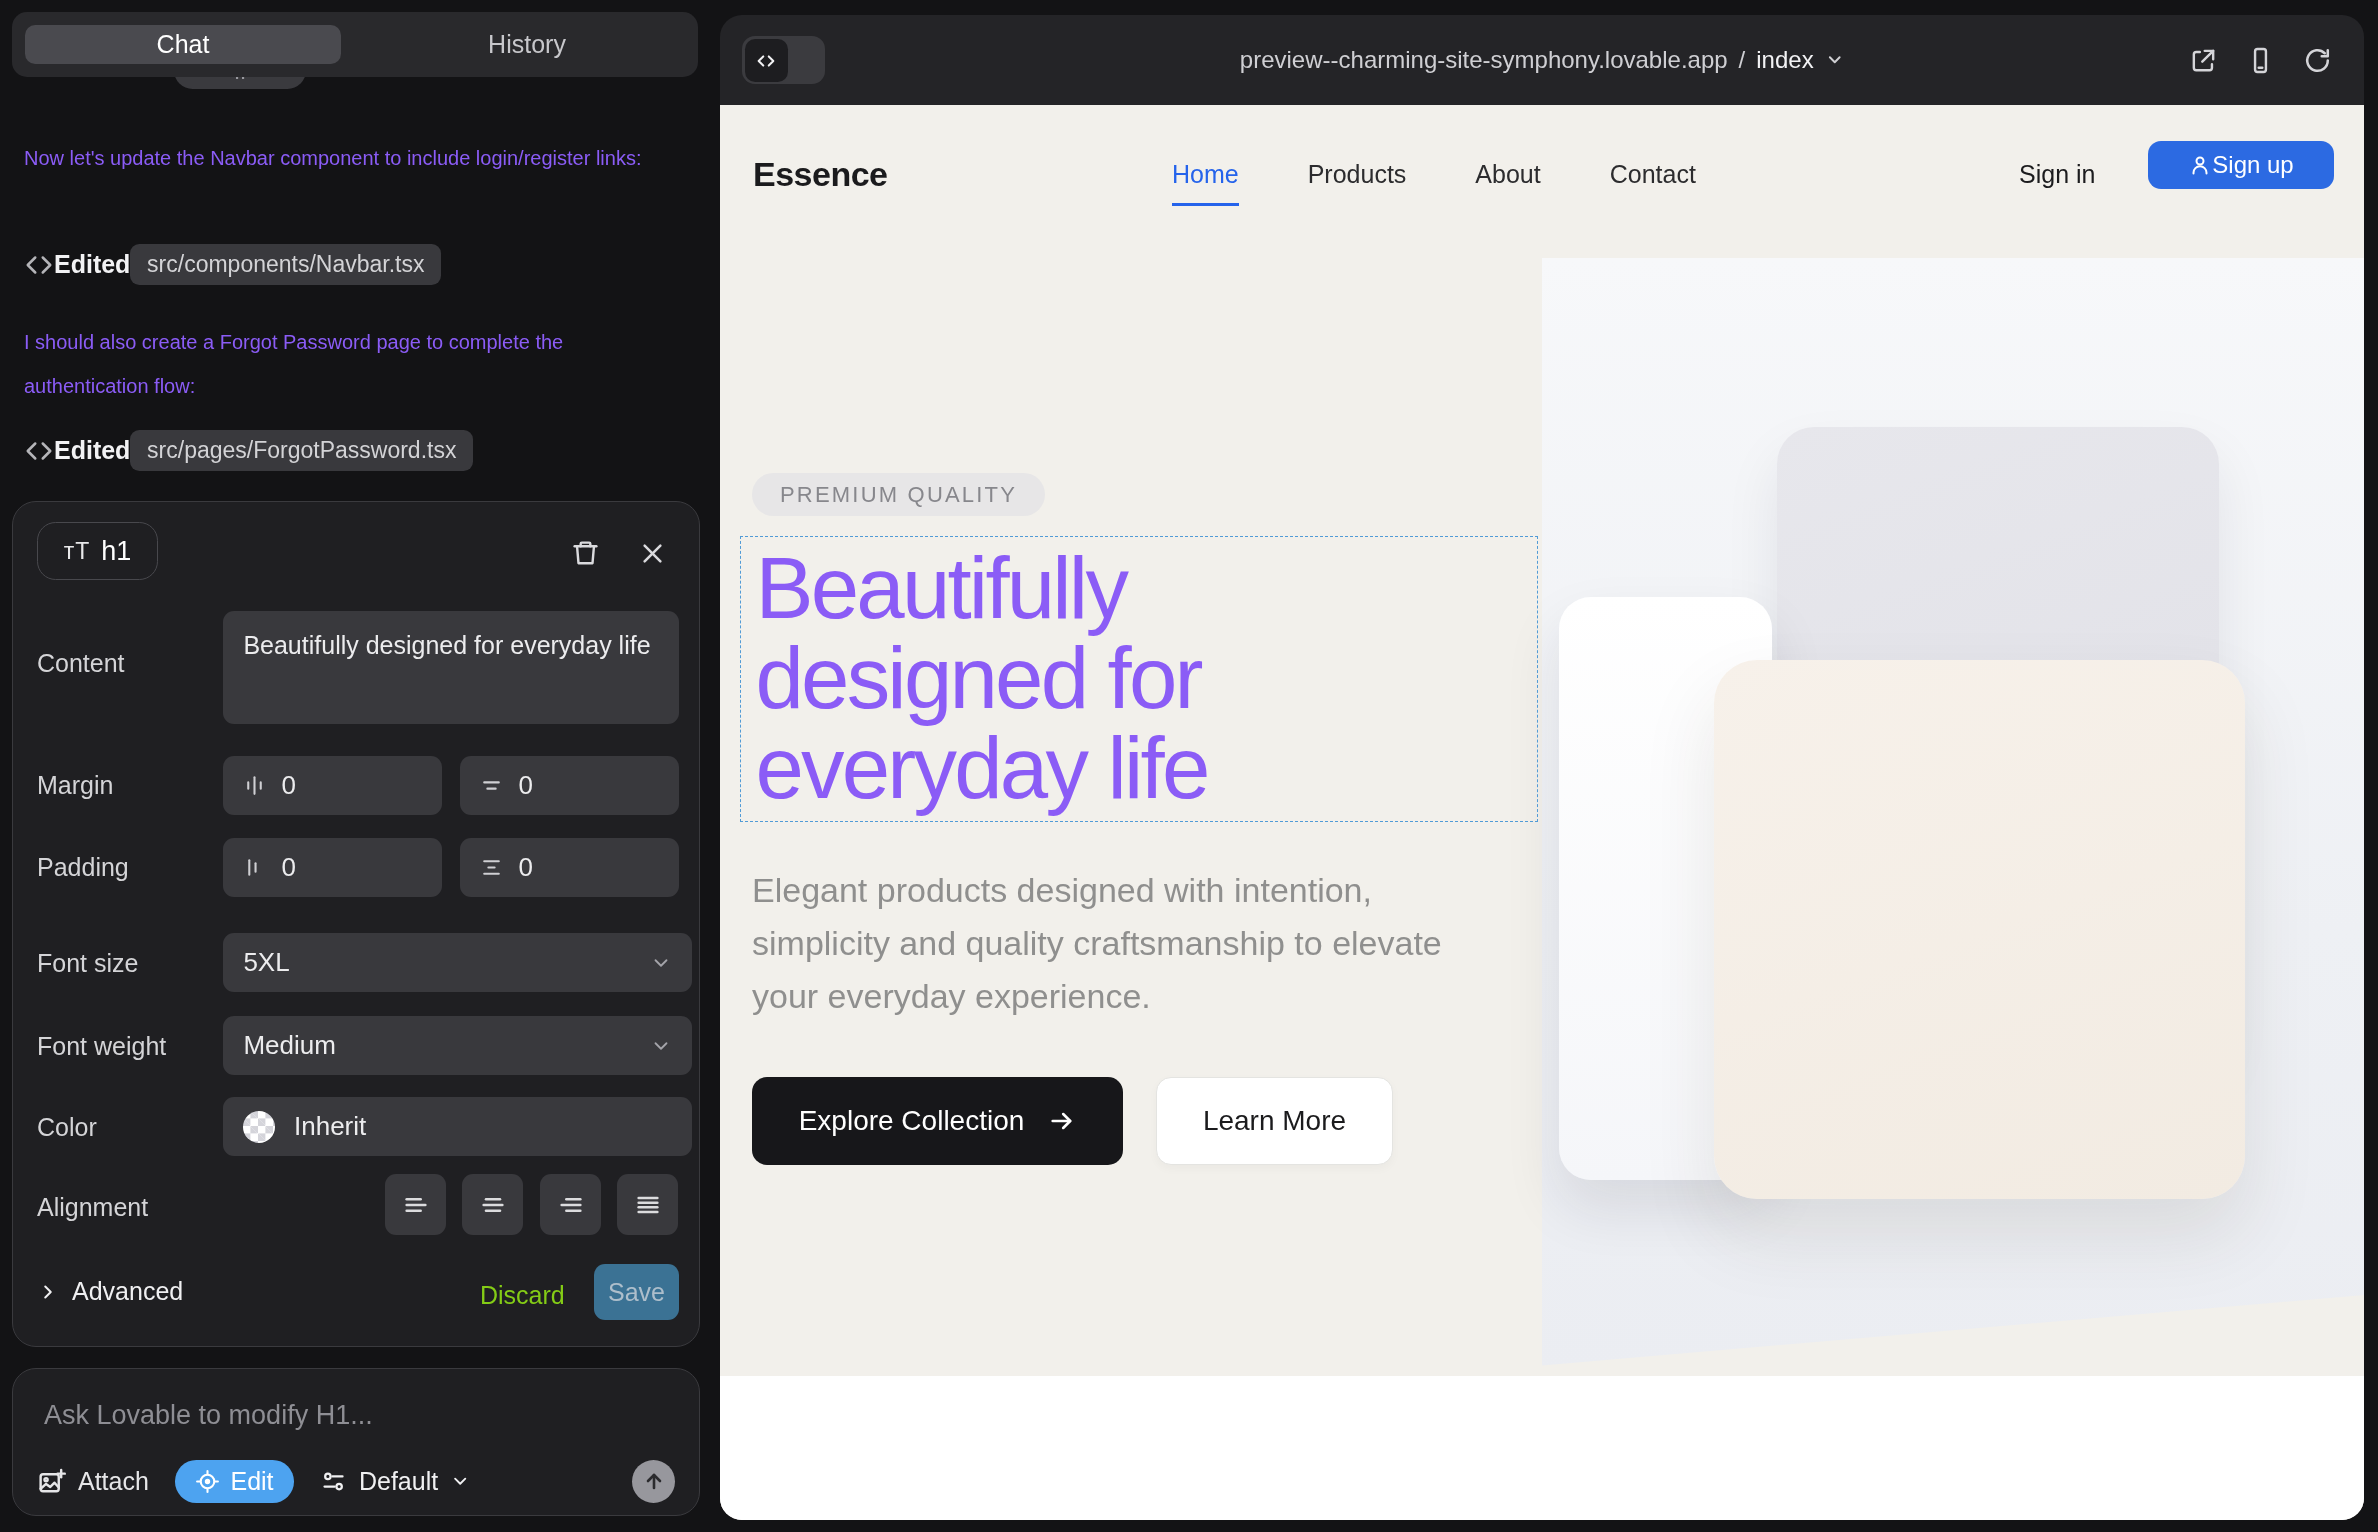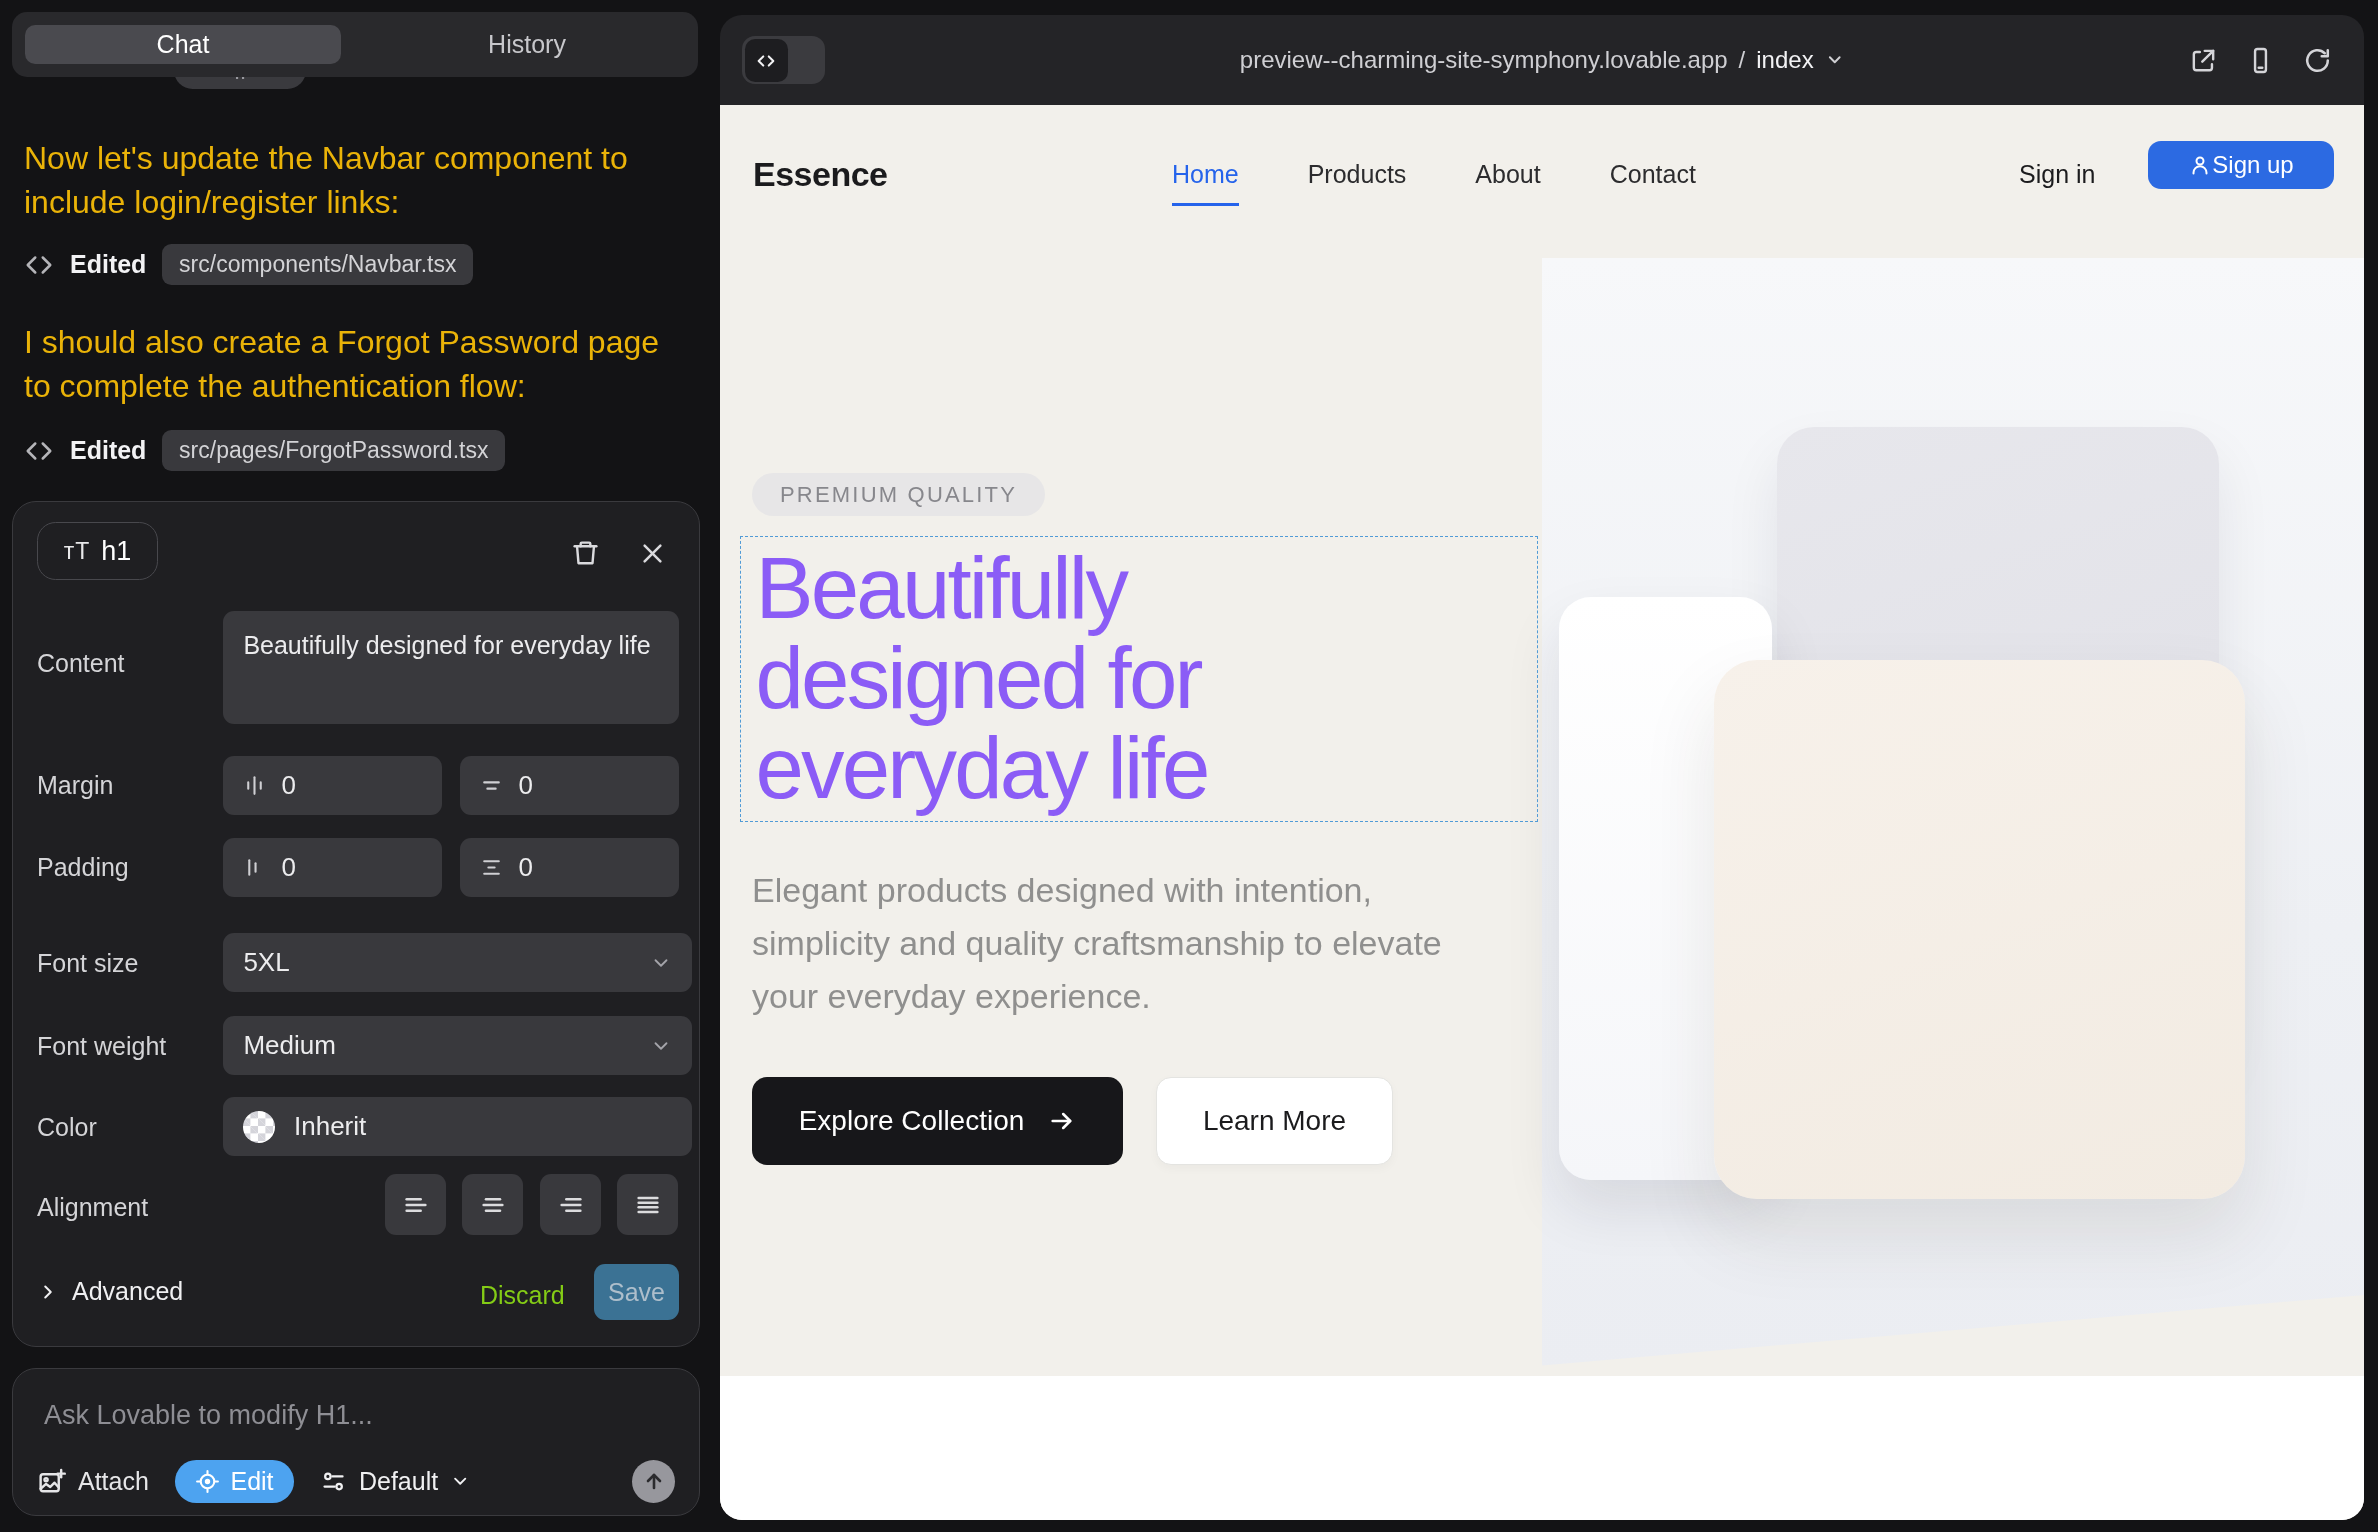--- a/index.html
+++ b/index.html
@@ -16,22 +16,22 @@
   .tabbar { left:12px; top:12px; width:686px; height:65px; background:#29292c;
     border-radius:15px; display:flex; padding:13px; z-index:3;gap:28px; }
   .tab { flex:1; display:flex; align-items:center; justify-content:center;
     font-size:25px; color:#c7c7cb; border-radius:10.2px; cursor:pointer; }
   .tab.active { background:#4a4a4f; color:#ffffff; }
 
   .clipped-chip { left:174px; top:48px; width:132px; height:41px; background:#3a3a3e;
     border-radius:18.6px; z-index:1; display:flex; align-items:flex-end; justify-content:center;
     color:#9a9aa0; font-size:22px; padding-bottom:3.7px; }
 
-  .msg { left:24px; width:655px; font-size:32px; line-height:44px; color:#eab308; }
-  .edited-row { left:24px; height:43px; display:flex; align-items:center; gap:16px; }
+  .msg { left:24px; width:655px; font-size:20px; line-height:44px; color:#8b5cf6; }
+  .edited-row { left:24px; height:43px; display:flex; align-items:center; }
   .edited-row .code-ic { color:#b4b4b8; }
   .edited-label { font-size:25px; font-weight:bold; color:#f2f2f4; }
   .file-chip { background:#39393d; border-radius:9.3px; padding:7.4px 16.7px;
     font-size:23px; color:#d3d3d6; }
 
   .editor { left:12px; top:501px; width:688px; height:846px; background:#1f1f22;
     border:0.9px solid #3a3a3e; border-radius:24px; z-index:2; }
   .tagpill { left:24px; top:20.4px; width:121px; height:58px; border:1.9px solid #48484d;
     border-radius:18.6px; display:flex; align-items:center; justify-content:center; gap:11px; color:#fff; }
   .tagpill .tglyph { font-size:23px; color:#e8e8ea; letter-spacing:0.9px; }

